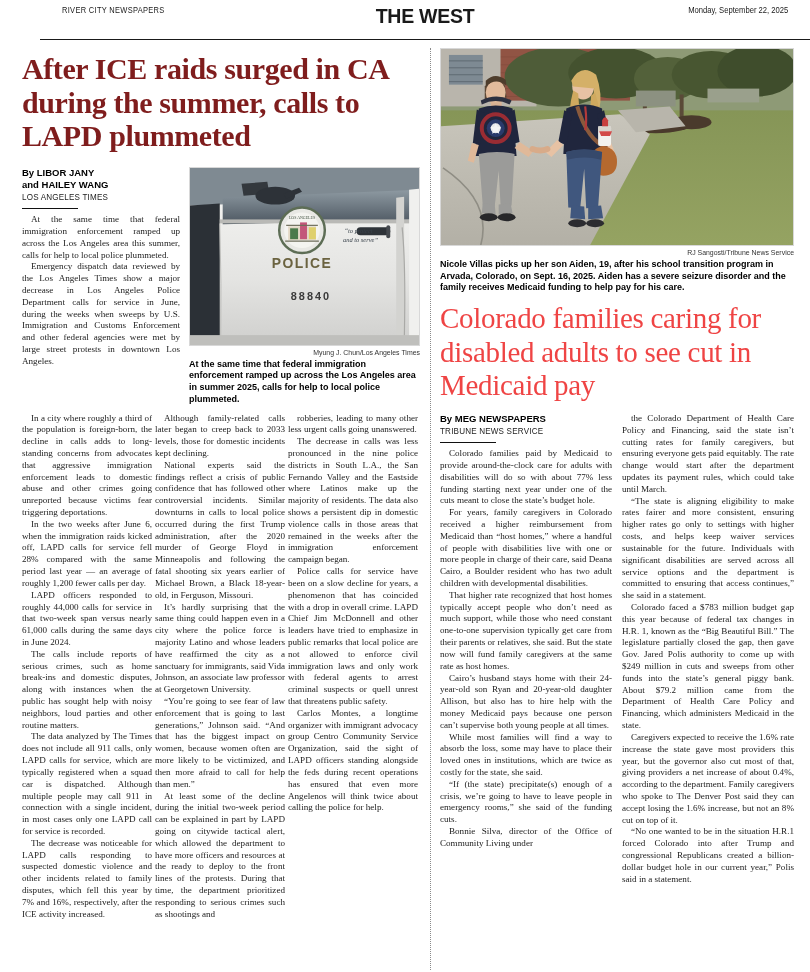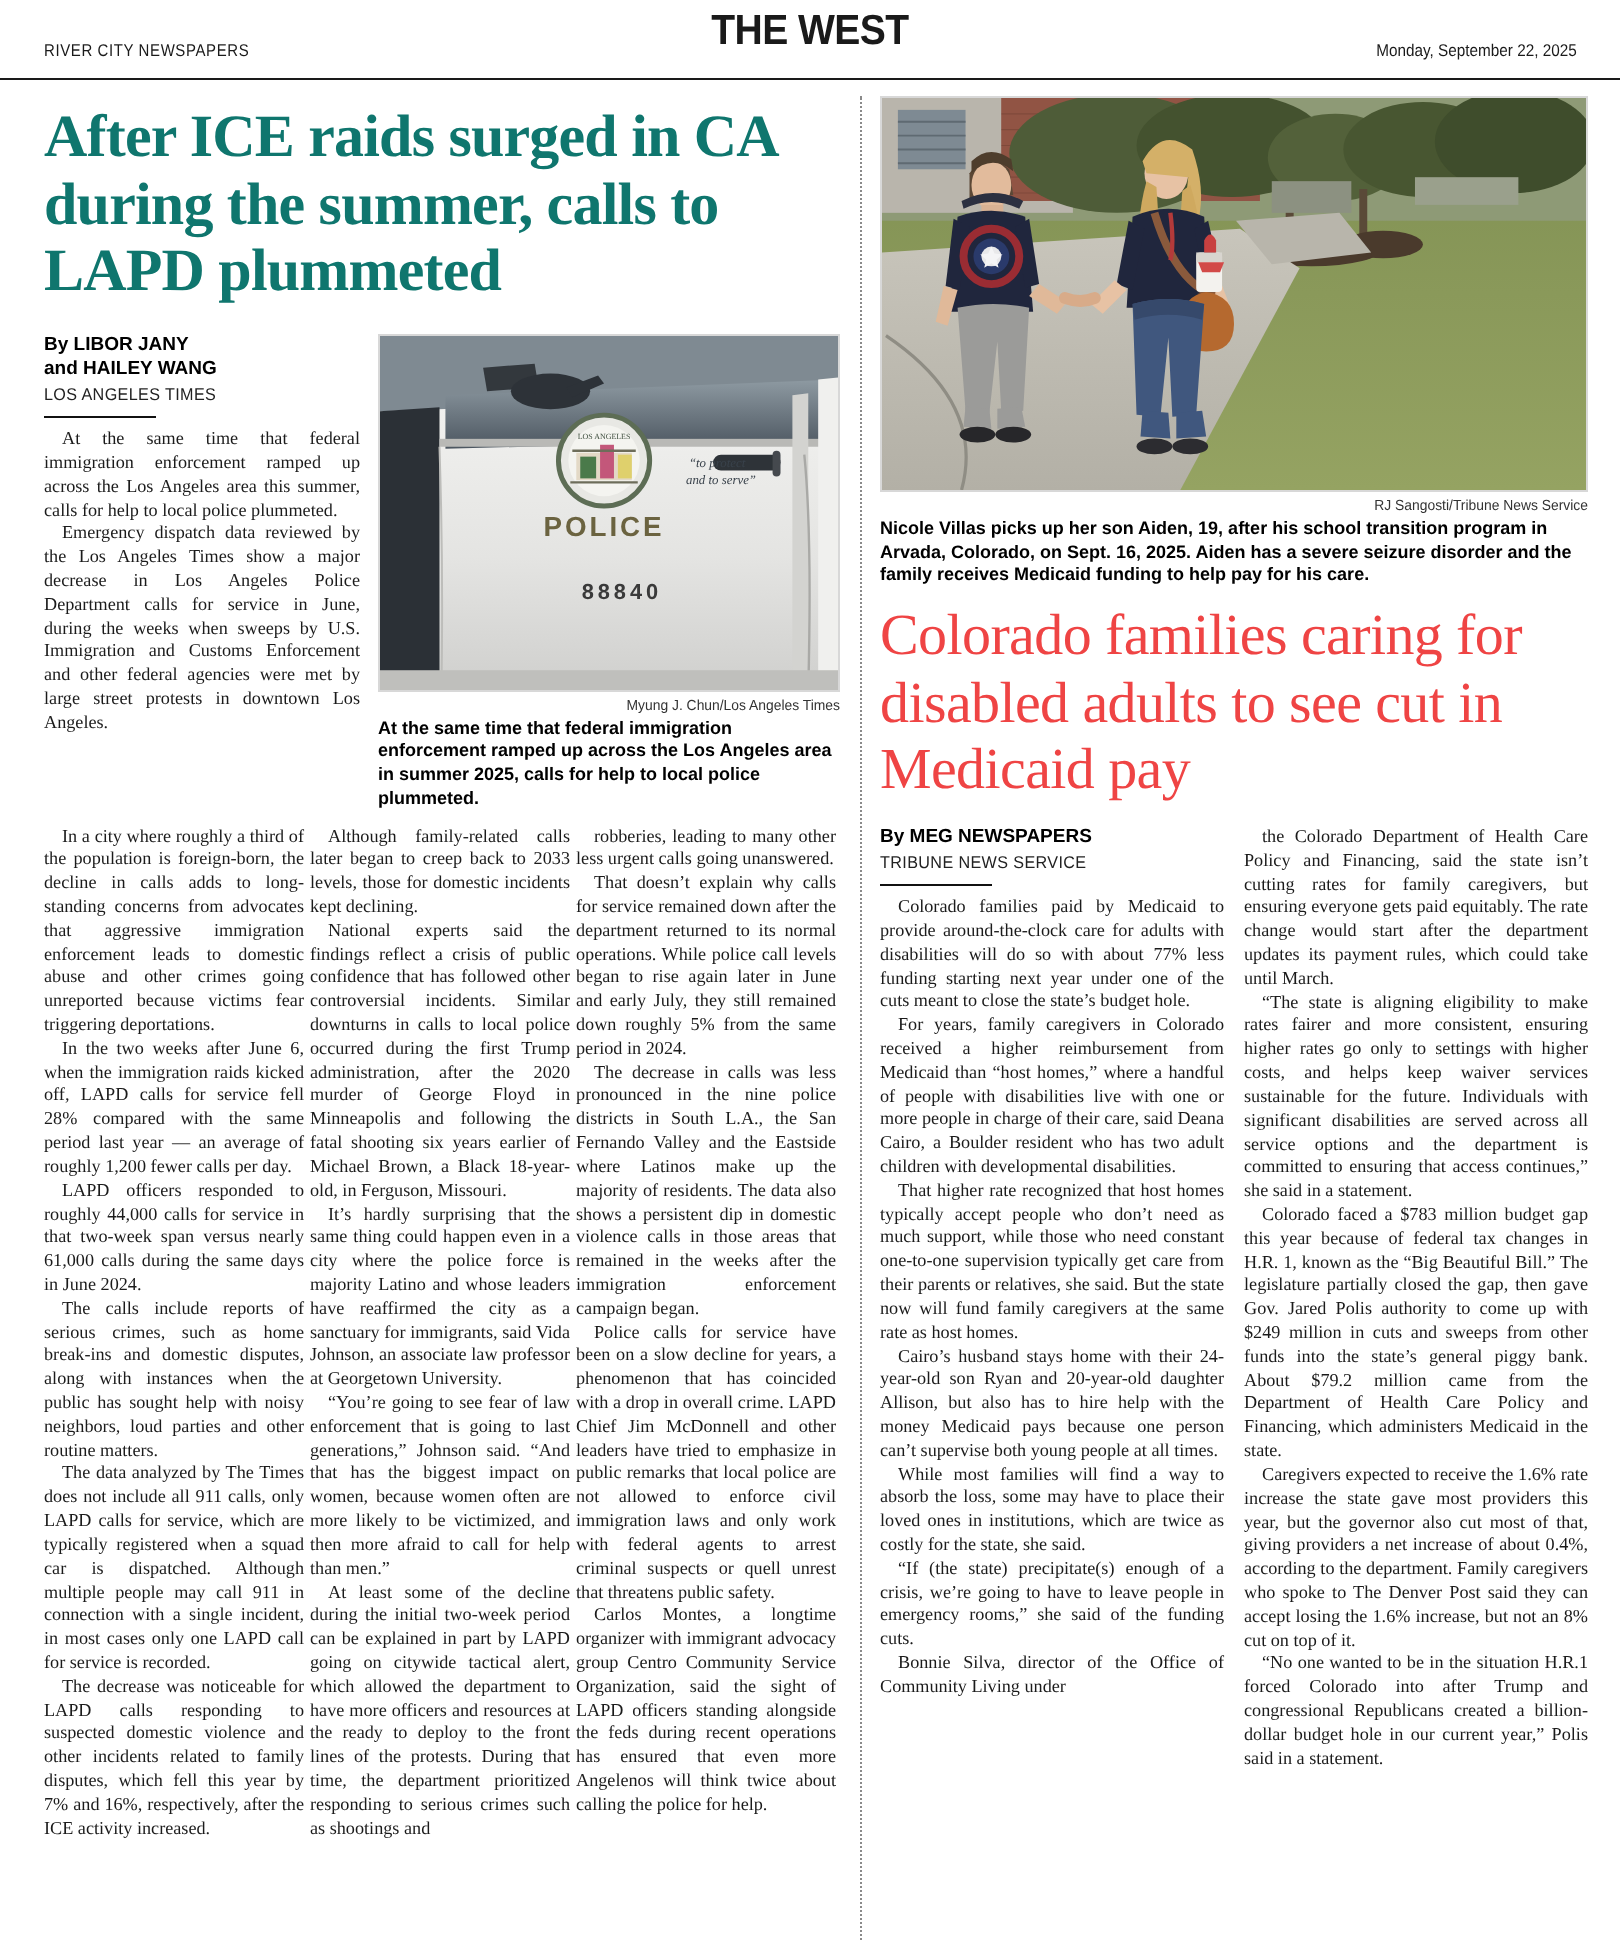--- a/index.html
+++ b/index.html
@@ -12,25 +12,26 @@
   body {
     font-family: "Liberation Serif", serif;
     color: #111;
     -webkit-font-smoothing: antialiased;
   }
 
   
   #masthead {
     position: relative;
     height: 40px;
-    padding: 1px 22px;
+    padding: 16px 22px;
     display: flex;
     align-items: center;
     justify-content: space-between;
     border-bottom: 1.5px solid #1a1a1a;
+    margin-left: 40px;
   }
   #masthead-left {
     font-family: "Liberation Sans", sans-serif;
     font-size: 8.5px;
     letter-spacing: 0.35px;
     color: #1a1a1a;
     font-stretch: condensed;
     transform: scaleX(0.88);
     transform-origin: left center;
     white-space: nowrap;
@@ -81,21 +82,21 @@
   }
 
   
   .hl-main {
     font-family: "Liberation Serif", serif;
     font-weight: bold;
     font-size: 30px;
     line-height: 1.12;
     letter-spacing: -0.4px;
     margin: 4px 0 14px 0;
-    color: #0f766e;
+    color: #7f1d1d;
   }
   .hl-right {
     font-family: "Liberation Serif", serif;
     font-weight: normal;
     font-size: 29px;
     line-height: 1.16;
     letter-spacing: -0.3px;
     margin: 8px 0 10px 0;
     color: #ef4444;
   }
@@ -291,21 +292,20 @@
       </div>
       <div class="col-text">
         <p>Although family-related calls later began to creep back to 2033 levels, those for domestic incidents kept declining.</p>
         <p>National experts said the findings reflect a crisis of public confidence that has followed other controversial incidents. Similar downturns in calls to local police occurred during the first Trump administration, after the 2020 murder of George Floyd in Minneapolis and following the fatal shooting six years earlier of Michael Brown, a Black 18-year-old, in Ferguson, Missouri.</p>
         <p>It’s hardly surprising that the same thing could happen even in a city where the police force is majority Latino and whose leaders have reaffirmed the city as a sanctuary for immigrants, said Vida Johnson, an associate law professor at Georgetown University.</p>
         <p>“You’re going to see fear of law enforcement that is going to last generations,” Johnson said. “And that has the biggest impact on women, because women often are more likely to be victimized, and then more afraid to call for help than men.”</p>
         <p>At least some of the decline during the initial two-week period can be explained in part by LAPD going on citywide tactical alert, which allowed the department to have more officers and resources at the ready to deploy to the front lines of the protests. During that time, the department prioritized responding to serious crimes such as shootings and</p>
       </div>
       <div class="col-text">
         <p>robberies, leading to many other less urgent calls going unanswered.</p>
-        <p>That doesn’t explain why calls for service remained down after the department returned to its normal operations. While police call levels began to rise again later in June and early July, they still remained down roughly 5% from the same period in 2024.</p>
         <p>The decrease in calls was less pronounced in the nine police districts in South L.A., the San Fernando Valley and the Eastside where Latinos make up the majority of residents. The data also shows a persistent dip in domestic violence calls in those areas that remained in the weeks after the immigration enforcement campaign began.</p>
         <p>Police calls for service have been on a slow decline for years, a phenomenon that has coincided with a drop in overall crime. LAPD Chief Jim McDonnell and other leaders have tried to emphasize in public remarks that local police are not allowed to enforce civil immigration laws and only work with federal agents to arrest criminal suspects or quell unrest that threatens public safety.</p>
         <p>Carlos Montes, a longtime organizer with immigrant advocacy group Centro Community Service Organization, said the sight of LAPD officers standing alongside the feds during recent operations has ensured that even more Angelenos will think twice about calling the police for help.</p>
       </div>
     </div>
   </div>
 
   <div id="vrule"></div>
 
   <div id="right-article">

